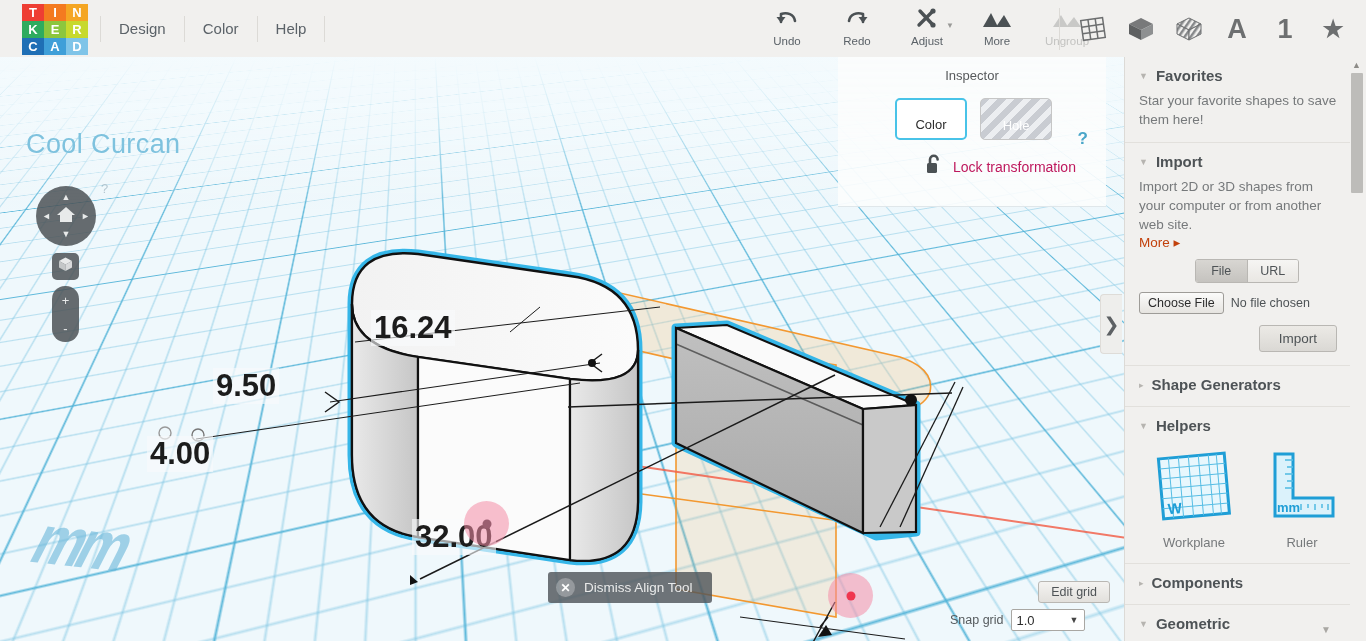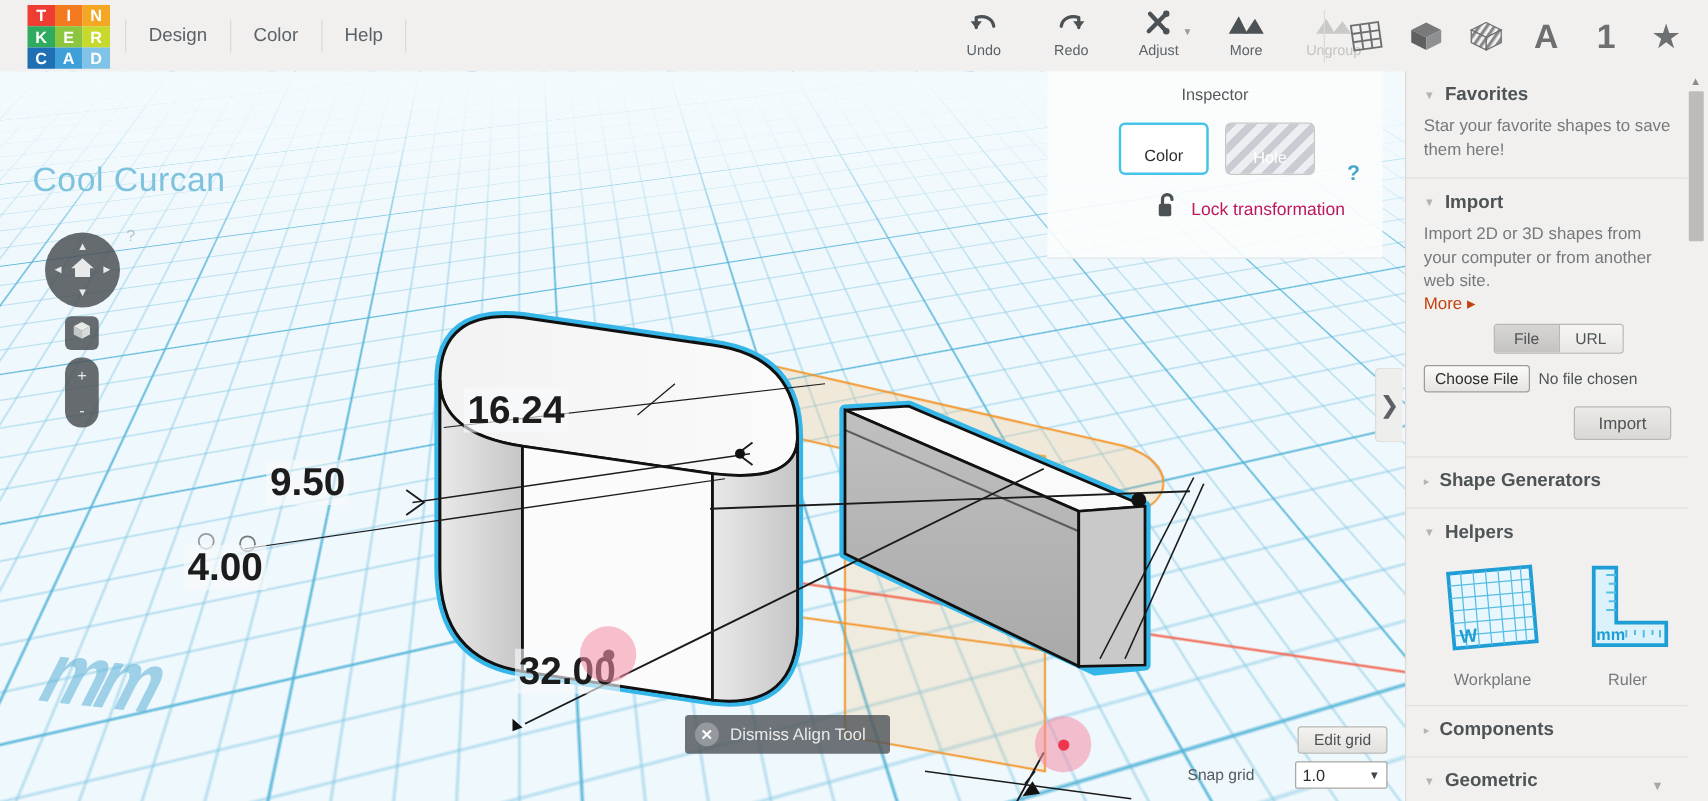--- a/index.html
+++ b/index.html
@@ -110,21 +110,21 @@
              padding-left: 8px; gap: 9px; }
   .dismiss .xc { width: 19px; height: 19px; border-radius: 50%; background: rgba(255,255,255,.28);
                  display: flex; align-items: center; justify-content: center;
                  color: #fff; font-size: 12px; font-weight: bold; }
   .dismiss .dl { color: #e9eaea; font-size: 13.5px; }
 
   .gridctl { position: absolute; right: 14px; bottom: 10px; width: 160px; text-align: right; }
   .editgrid { display: inline-block; padding: 3px 12px; font-size: 12.5px; color: #4e5356;
               background: linear-gradient(#f4f3f1,#e2e0dc); border: 1px solid #b9b7b3;
               border-radius: 3px; margin-bottom: 6px; }
-  .snaprow { display: flex; align-items: center; justify-content: space-between; gap: 7px; }
+  .snaprow { display: flex; align-items: center; justify-content: flex-start; gap: 7px; }
   .snaprow .sl { font-size: 12.5px; color: #555a5d; }
   .snapsel { width: 74px; height: 22px; background: #fff; border: 1px solid #a9a7a3; border-radius: 2px;
              display: flex; align-items: center; justify-content: space-between; padding: 0 5px;
              font-size: 13px; color: #2c2c2c; }
   .snapsel .cv { font-size: 9px; color: #444; }
 
   
   .collapse { position: absolute; left: 1100px; top: 294px; width: 22px; height: 60px;
               background: #eeeeec; border: 1px solid #dedcd8; border-right: none;
               border-radius: 4px 0 0 4px; display: flex; align-items: center; justify-content: center;

